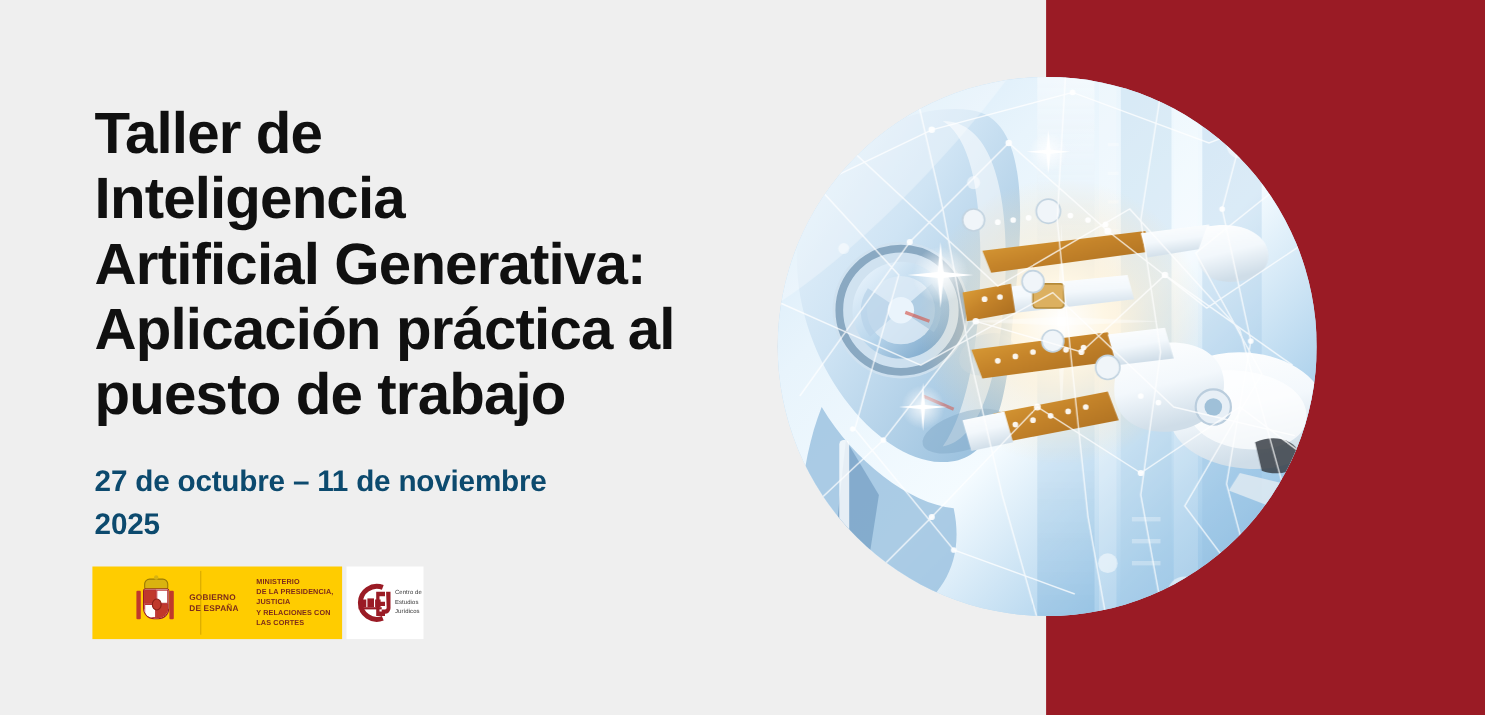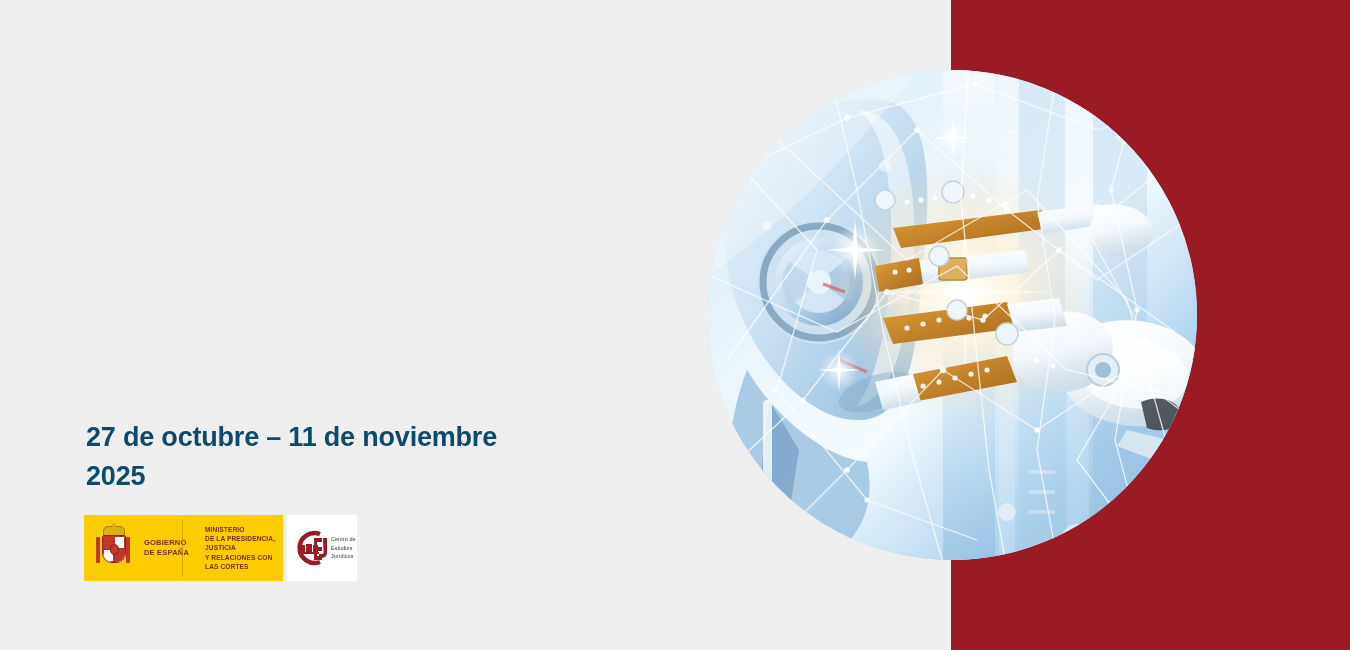--- a/index.html
+++ b/index.html
@@ -66,20 +66,21 @@
     align-items: stretch;
     height: 66px;
   }
   .gob-block {
     display: flex;
     align-items: center;
     background: #ffcc00;
     height: 66px;
     width: 199px;
     position: relative;
+    padding-left: 28px;
   }
   .gob-block::after {
     content: "";
     position: absolute;
     left: 98px;
     top: 4px;
     bottom: 4px;
     width: 1px;
     background: rgba(180,140,0,0.55);
   }
@@ -212,20 +213,25 @@
   }
   .photo-circle svg { display: block; }
 </style>
 </head>
 <body>
 
 <div id="banner">
 
   <div class="red-panel"></div>
 
+  <div class="title">Taller de
+Inteligencia
+Artificial Generativa:
+Aplicación práctica al
+puesto de trabajo</div>
 
   <div class="dates">27 de octubre – 11 de noviembre
 2025</div>
 
   <div class="logo-strip">
 
     <div class="gob-block">
       <div class="coat">
         <div class="crown"></div>
         <div class="pillar-l"></div>

